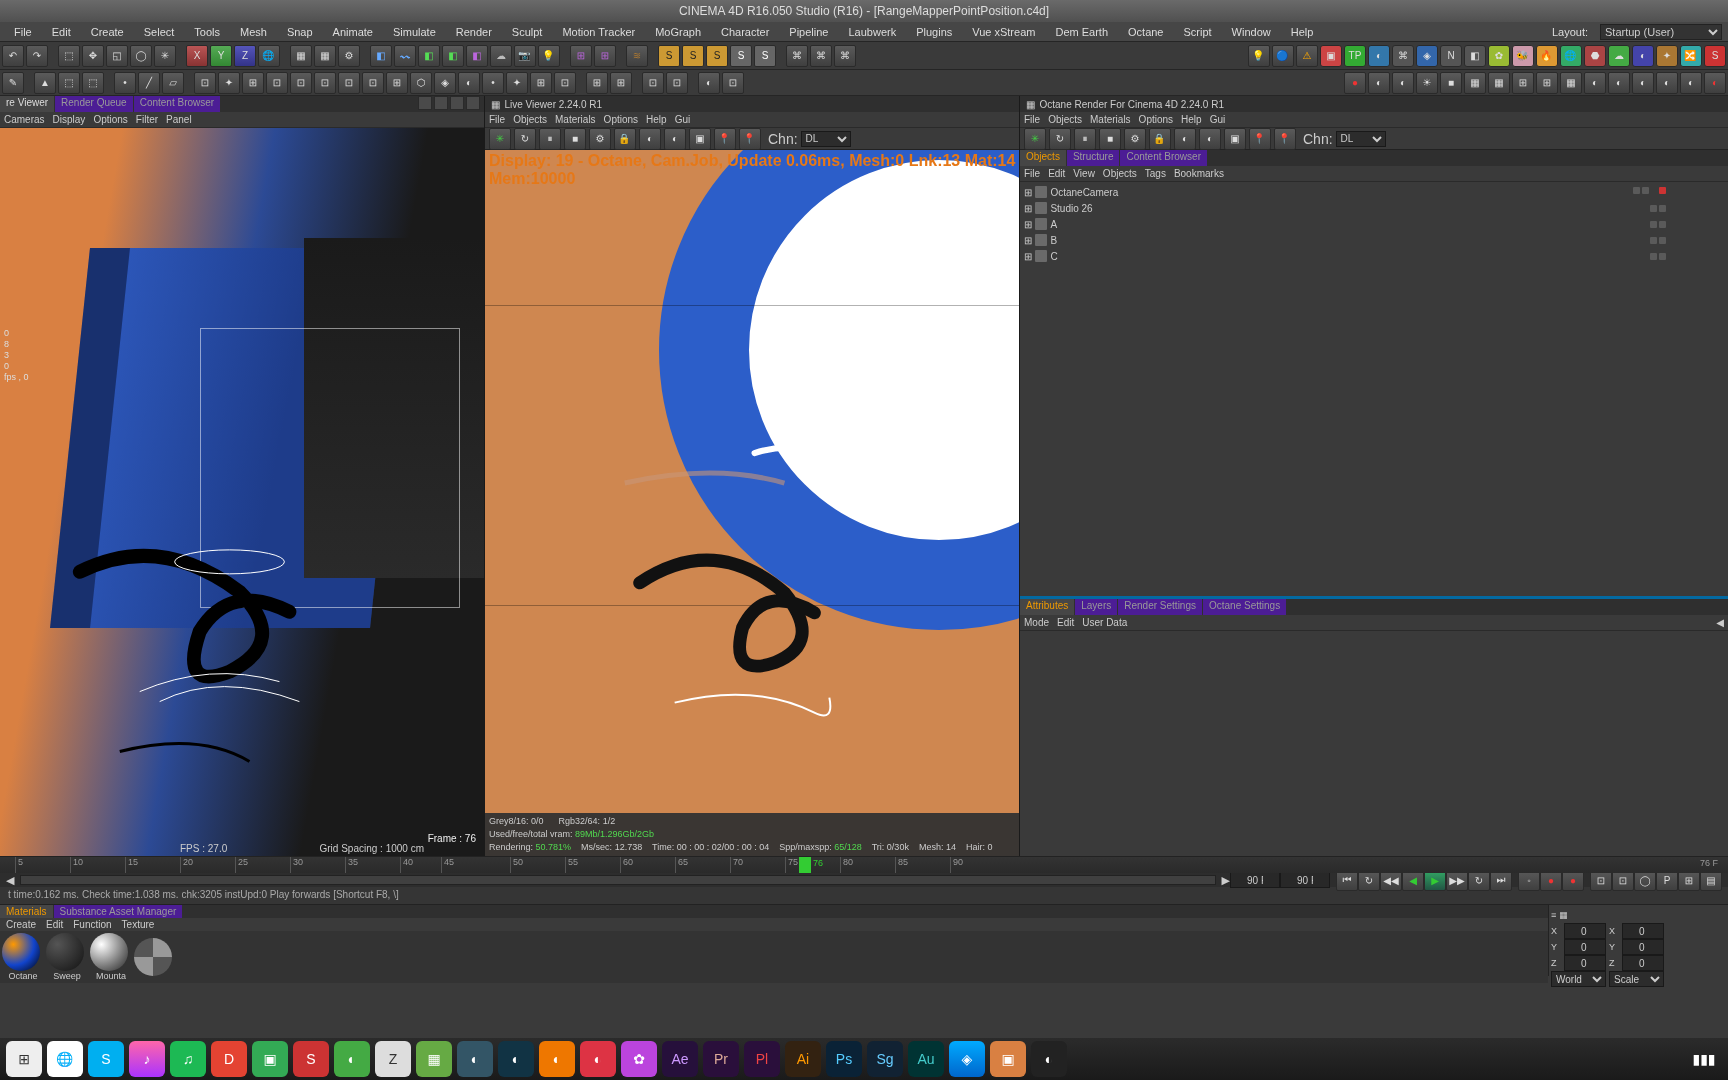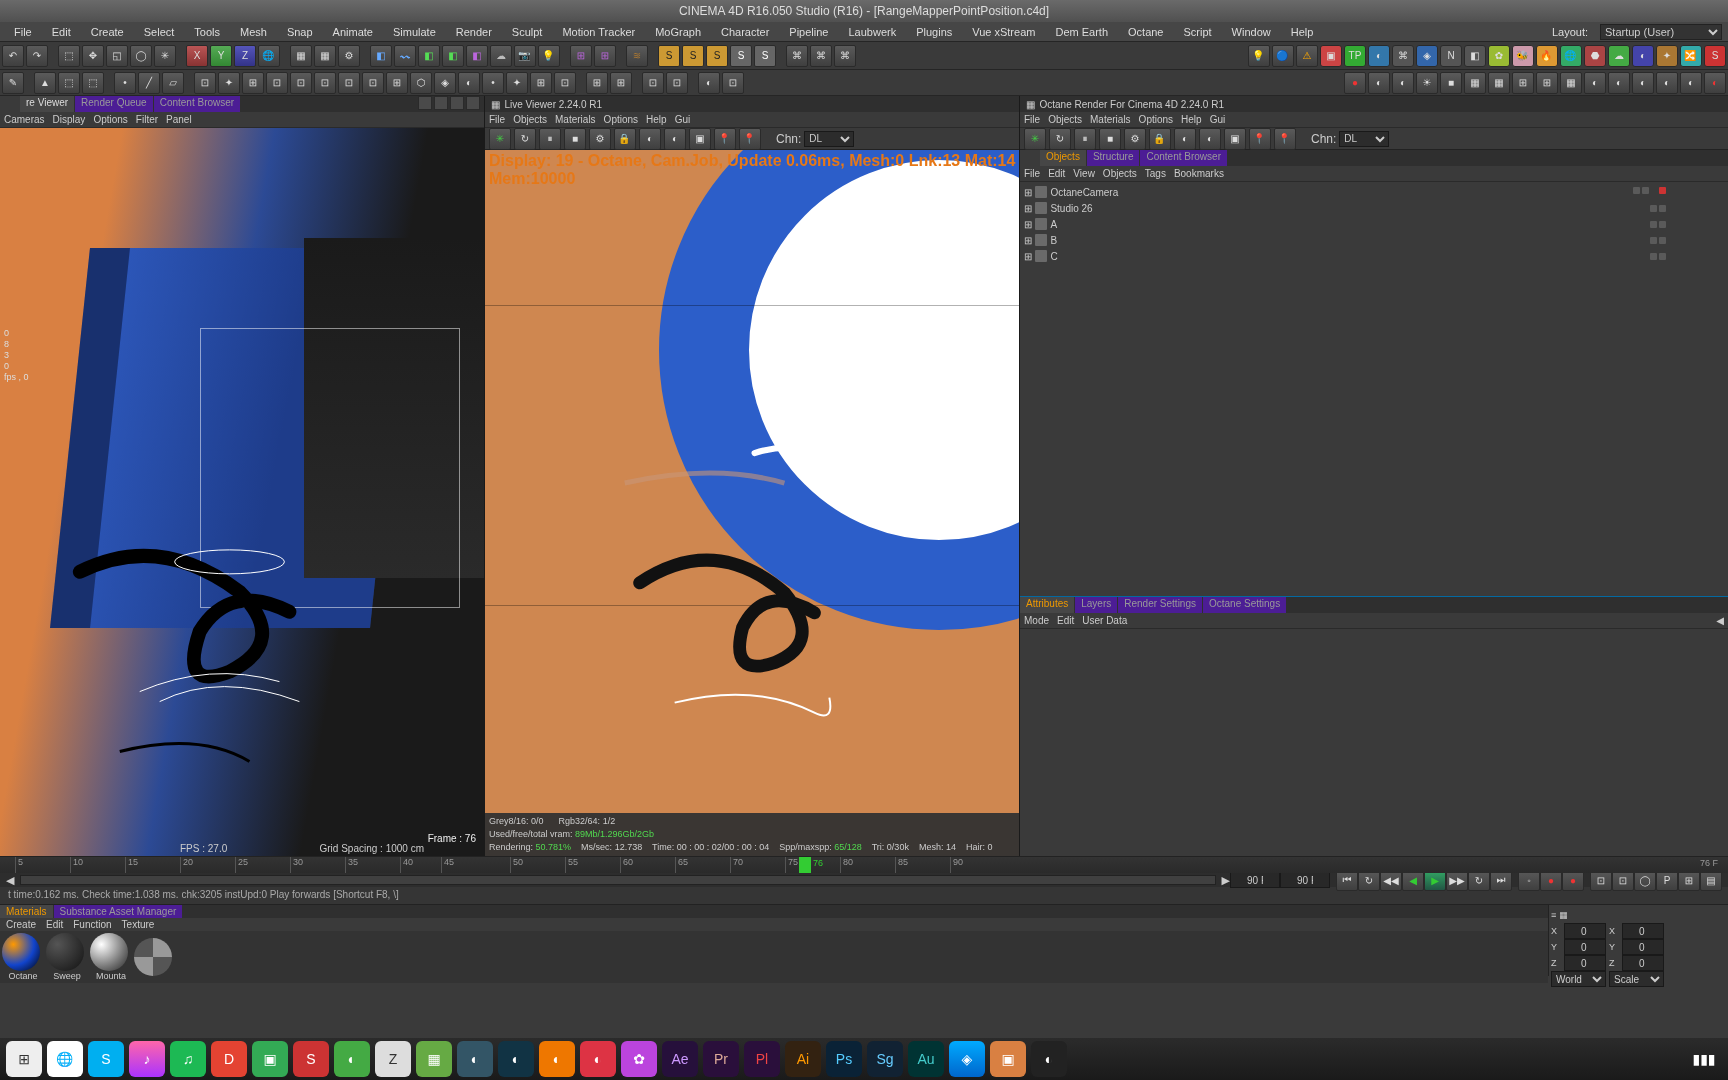--- a/index.html
+++ b/index.html
@@ -10,21 +10,21 @@
 .layout-dd { margin-left: auto; display: flex; align-items: center; gap: 4px; }
 .layout-dd select { background: #333; border: 1px solid #222; color: #ccc; font-size: 11px; height: 16px; }
 .toolbar { height: 28px; background: #3a3a3a; display: flex; align-items: center; padding: 2px; gap: 2px; border-bottom: 1px solid #252525; }
 .tool-btn { width: 22px; height: 22px; background: linear-gradient(#5a5a5a, #3f3f3f); border: 1px solid #2a2a2a; border-radius: 2px; display: flex; align-items: center; justify-content: center; font-size: 10px; color: #ddd; cursor:pointer; }
 .tool-btn.colored { border-radius: 3px; }
 .sep { width: 6px; }
 .main-area { display: flex; height: calc(100% - 320px); }
 .vp-left { width: 485px; background: #3a3a3a; display: flex; flex-direction: column; border-right: 1px solid #1a1a1a; position:relative; }
 .vp-center { width: 535px; background: #3a3a3a; display: flex; flex-direction: column; border-right: 1px solid #1a1a1a; }
 .vp-right { flex: 1; background: #3a3a3a; display: flex; flex-direction: column; }
-.panel-tabs { height: 16px; background: #2f2f2f; display: flex; font-size: 10px; margin-left: 20px; }
+.panel-tabs { height: 16px; background: #2f2f2f; display: flex; font-size: 10px; }
 .panel-tab { padding: 1px 6px; background: #464646; margin-right: 1px; color: #ddd; }
 .panel-tab.inactive { background: #4c1d95; color: #999; }
 .sub-menu { height: 16px; background: #3a3a3a; padding: 1px 4px; display: flex; gap: 8px; font-size: 10px; align-items: center; border-bottom: 1px solid #2a2a2a; }
 .sub-menu span { color: #ccc; }
 .vp-canvas { flex: 1; background: #555; position: relative; overflow: hidden; }
 .left-render { width: 100%; height: 100%; position: relative; background: linear-gradient(100deg, #d98042 20%, #2c4a95 45%, #1a1a1a 70%); }
 .frame-label { position: absolute; bottom: 12px; right: 8px; color: #eee; font-size: 10px; }
 .fps-label { position: absolute; bottom: 2px; left: 180px; color: #ccc; font-size: 10px; }
 .grid-label { position: absolute; bottom: 2px; right: 60px; color: #ccc; font-size: 10px; }
 .lv-head { height: 16px; background: #2f2f2f; padding: 1px 6px; font-size: 10px; color: #ccc; display:flex; align-items:center; }
@@ -34,21 +34,21 @@
 .center-shape { position:absolute; right:-200px; top:-80px; width:560px; height:560px; border-radius:50%; background:#fff; border:90px solid #2c5ec9; }
 .status-strip { position:absolute; bottom:0; left:0; right:0; background:rgba(50,50,50,.95); padding:2px 4px; font-size:9px; color:#ccc; line-height:13px; }
 .status-strip .g { color:#51d84f; }
 .obj-tree { padding: 2px; font-size: 10px; }
 .tree-row { display: flex; align-items: center; height: 16px; gap: 3px; padding-left: 2px; }
 .tree-ic { width: 12px; height: 12px; background: #6a6a6a; border-radius: 1px; }
 .tree-dots { margin-left: auto; display:flex; gap:2px; padding-right:60px; }
 .dot { width:7px; height:7px; border-radius:1px; }
 .dot.g { background:#5a5a5a; }
 .dot.r { background:#c33; }
-.attr-region { height:260px; border-top:1px solid #0369a1; }
+.attr-region { height:260px; border-top:3px solid #0369a1; }
 .attr-tabs { height:16px; background:#2f2f2f; display:flex; font-size:10px; }
 .attr-body { background:#3a3a3a; height:calc(100% - 32px); }
 .timeline { height: 30px; background: #3a3a3a; border-top:1px solid #222; position:relative; }
 .tl-ruler { height:16px; background:linear-gradient(#333,#2a2a2a); display:flex; font-size:9px; color:#999; position:relative; }
 .tick { position:absolute; top:0; bottom:0; border-left:1px solid #555; padding-left:2px; }
 .playhead { position:absolute; top:0; width:12px; height:16px; background:#3c3; left:799px; }
 .tl-slider { height:14px; background:#2d2d2d; display:flex; align-items:center; padding:0 6px; }
 .tl-slider-track { flex:1; height:10px; background:#404040; border:1px solid #222; margin:0 6px; }
 .num-field { background:#282828; border:1px solid #191919; color:#ccc; height:16px; width:50px; font-size:10px; padding:0 16px; }
 .spacer { flex:1; }
@@ -63,21 +63,21 @@
 .mat-name { font-size:9px; text-align:center; }
 .mat-item { width:42px; }
 .coord-panel { width:180px; background:#3a3a3a; border-left:1px solid #222; padding:2px; font-size:9px; }
 .coord-row { display:flex; gap:3px; height:16px; align-items:center; }
 .taskbar { position:absolute; bottom:0; left:0; right:0; height:42px; background:linear-gradient(#2b2b2b, #1a1a1a); display:flex; align-items:center; padding:0 6px; gap:5px; }
 .tb-ic { width:36px; height:36px; border-radius:6px; display:flex; align-items:center; justify-content:center; font-size:14px; color:#fff; }
 .vp-corner-icons { position:absolute; top:0; right:4px; display:flex; gap:2px; }
 .vp-corner-icons .ic { width:14px; height:14px; background:#4a4a4a; border:1px solid #2a2a2a; }
 .axis-labels { position:absolute; left:4px; top:200px; font-size:9px; color:#ddd; line-height:11px; }
 svg.curl { position:absolute; pointer-events:none; }
-.chn-lab { font-size:12px; margin-left:12px; color:#ccc; }
+.chn-lab { font-size:14px; margin-left:4px; color:#ccc; }
 .dd { background:#2c2c2c; border:1px solid #191919; height:16px; font-size:10px; color:#ccc; width:50px; }
 </style>
 </head>
 <body>
 
 <div class="title-bar">CINEMA 4D R16.050 Studio (R16) - [RangeMapperPointPosition.c4d]</div>
 
 <div class="menu-bar">
   <span>File</span>
   <span>Edit</span>

